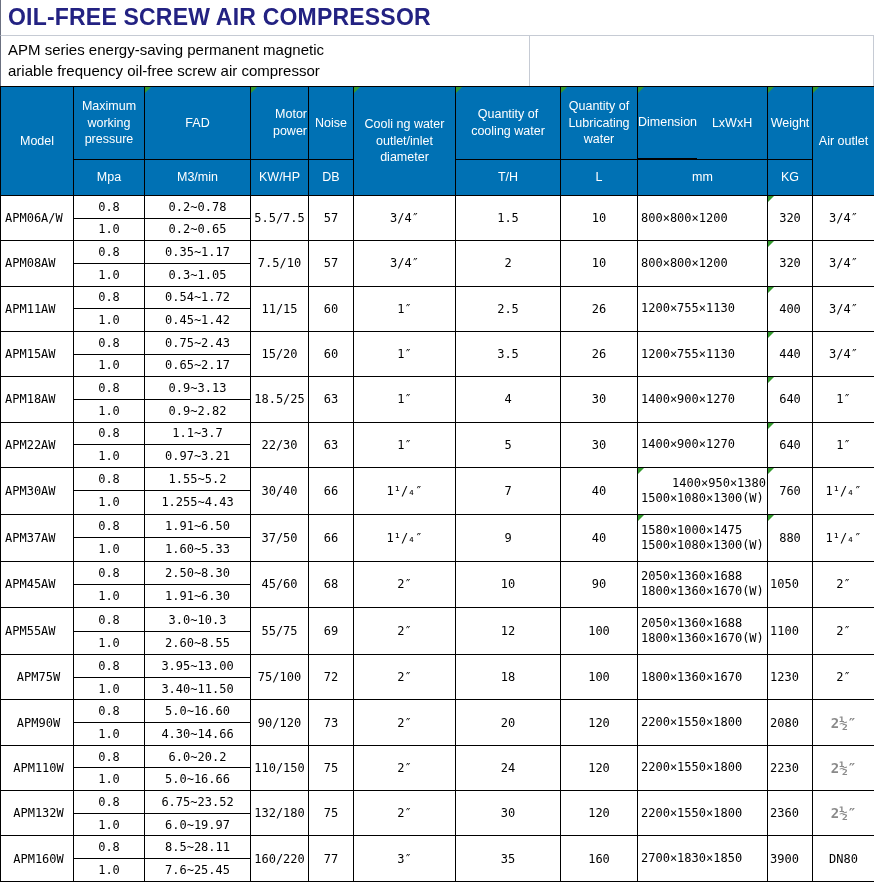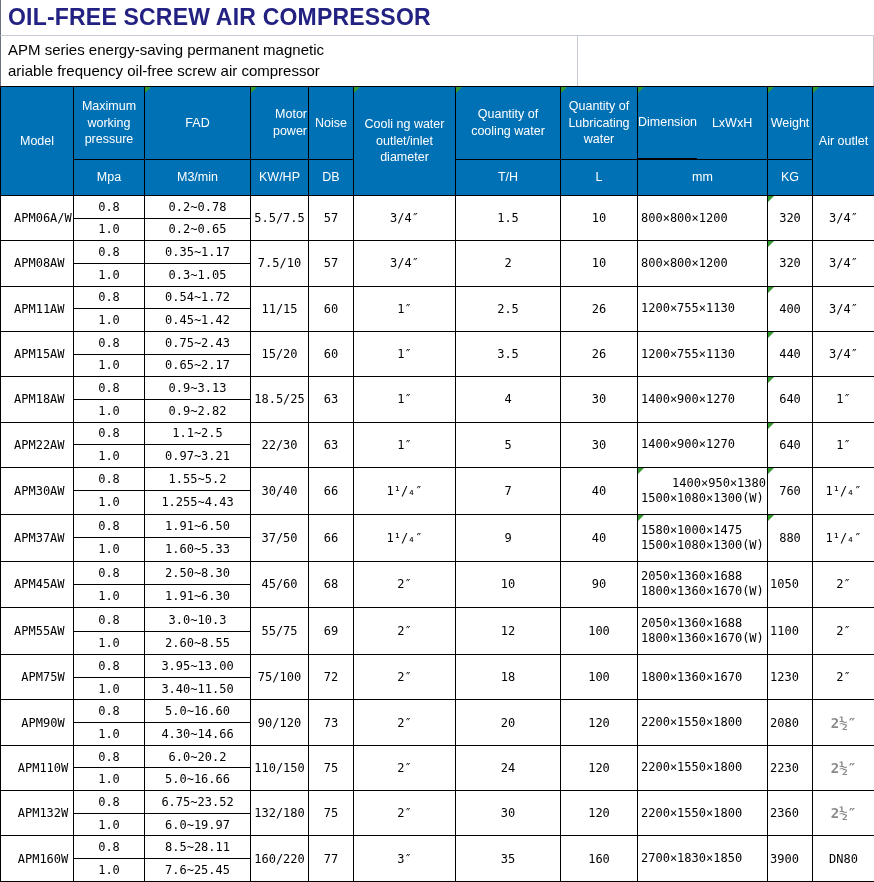--- a/index.html
+++ b/index.html
@@ -5,41 +5,41 @@
   * { box-sizing: border-box; }
   html,body { margin:0; padding:0; background:#fff; }
   .sheet { width:874px; height:882px; background:#fff; font-family:"Liberation Sans",sans-serif; }
 
   .title-bar { height:36px; display:flex; align-items:center; padding-left:7px;
                border-bottom:1px solid #c6cbd4; border-left:1px solid #6b7080; }
   .title-bar h1 { margin:0; font-size:23px; font-weight:700; color:#232282; letter-spacing:0.2px;
                   font-family:"Liberation Sans",sans-serif; }
 
   .subtitle-bar { height:50px; display:flex; border-left:1px solid #6b7080; }
-  .subtitle-left { width:577px; padding:3px 0 0 7px; font-size:15px; line-height:21px; color:#000;
+  .subtitle-left { width:529px; padding:3px 0 0 7px; font-size:15px; line-height:21px; color:#000;
                    border-right:1px solid #c6cbd4; }
   .subtitle-right { flex:1; border-right:1px solid #c6cbd4; }
 
   table { border-collapse:collapse; table-layout:fixed; width:874px; height:796px; }
   th, td { border:1px solid #000; position:relative; overflow:hidden; }
 
   thead th { background:#0071b4; color:#fff; font-size:12.5px; font-weight:400;
              text-align:center; vertical-align:middle; line-height:1.35; padding:1px; }
   thead tr.lbl { height:73px; }
   thead tr.unit { height:36px; }
   th.tl { text-align:right; padding-left:5px; }
 
   th.dimth { padding:0; vertical-align:top; }
   .dimwrap { display:flex; flex-direction:row; height:100%; }
   .dimtop { flex:0 0 33px; border-bottom:1px solid #000; display:flex; align-items:center; justify-content:center; position:relative; }
   .dimbot { flex:1; display:flex; align-items:center; justify-content:center; }
 
   tbody td { font-family:"DejaVu Sans Mono","Liberation Mono",monospace; font-size:12px;
              color:#000; text-align:center; vertical-align:middle; padding:0 1px; }
-  td.model { text-align:left; padding-left:13px;margin-left:40px; }
+  td.model { text-align:left; padding-left:4px;margin-left:40px; }
   td.model.c { text-align:center; }
   td.dim { text-align:left; padding-left:3px; line-height:15px; }
   .dim-line { display:block; }
   .dim-line.center { text-align:right; }
   td.wleft { text-align:left; padding-left:2px; }
   td.gray span { color:#8a8a8a; font-weight:700; font-size:14px; }
 
   .cf { position:absolute; top:0; left:0; width:0; height:0;
         border-top:6px solid #349a2e; border-right:6px solid transparent; }
 </style>
@@ -201,21 +201,21 @@
           <td rowspan="2"><i class="cf"></i><span>640</span></td>
           <td rowspan="2"><span>1″</span></td>
         </tr>
         <tr>
           <td><span>1.0</span></td>
           <td><span>0.9~2.82</span></td>
         </tr>
         <tr>
           <td class="model" rowspan="2"><span>APM22AW</span></td>
           <td><span>0.8</span></td>
-          <td><span>1.1~2.5</span></td>
+          <td><span>1.1~3.7</span></td>
           <td rowspan="2"><span>22/30</span></td>
           <td rowspan="2"><span>63</span></td>
           <td rowspan="2"><span>1″</span></td>
           <td rowspan="2"><span>5</span></td>
           <td rowspan="2"><span>30</span></td>
           <td class="dim" rowspan="2">
             <span class="dim-line">1400×900×1270</span>
           </td>
           <td rowspan="2"><i class="cf"></i><span>640</span></td>
           <td rowspan="2"><span>1″</span></td>

